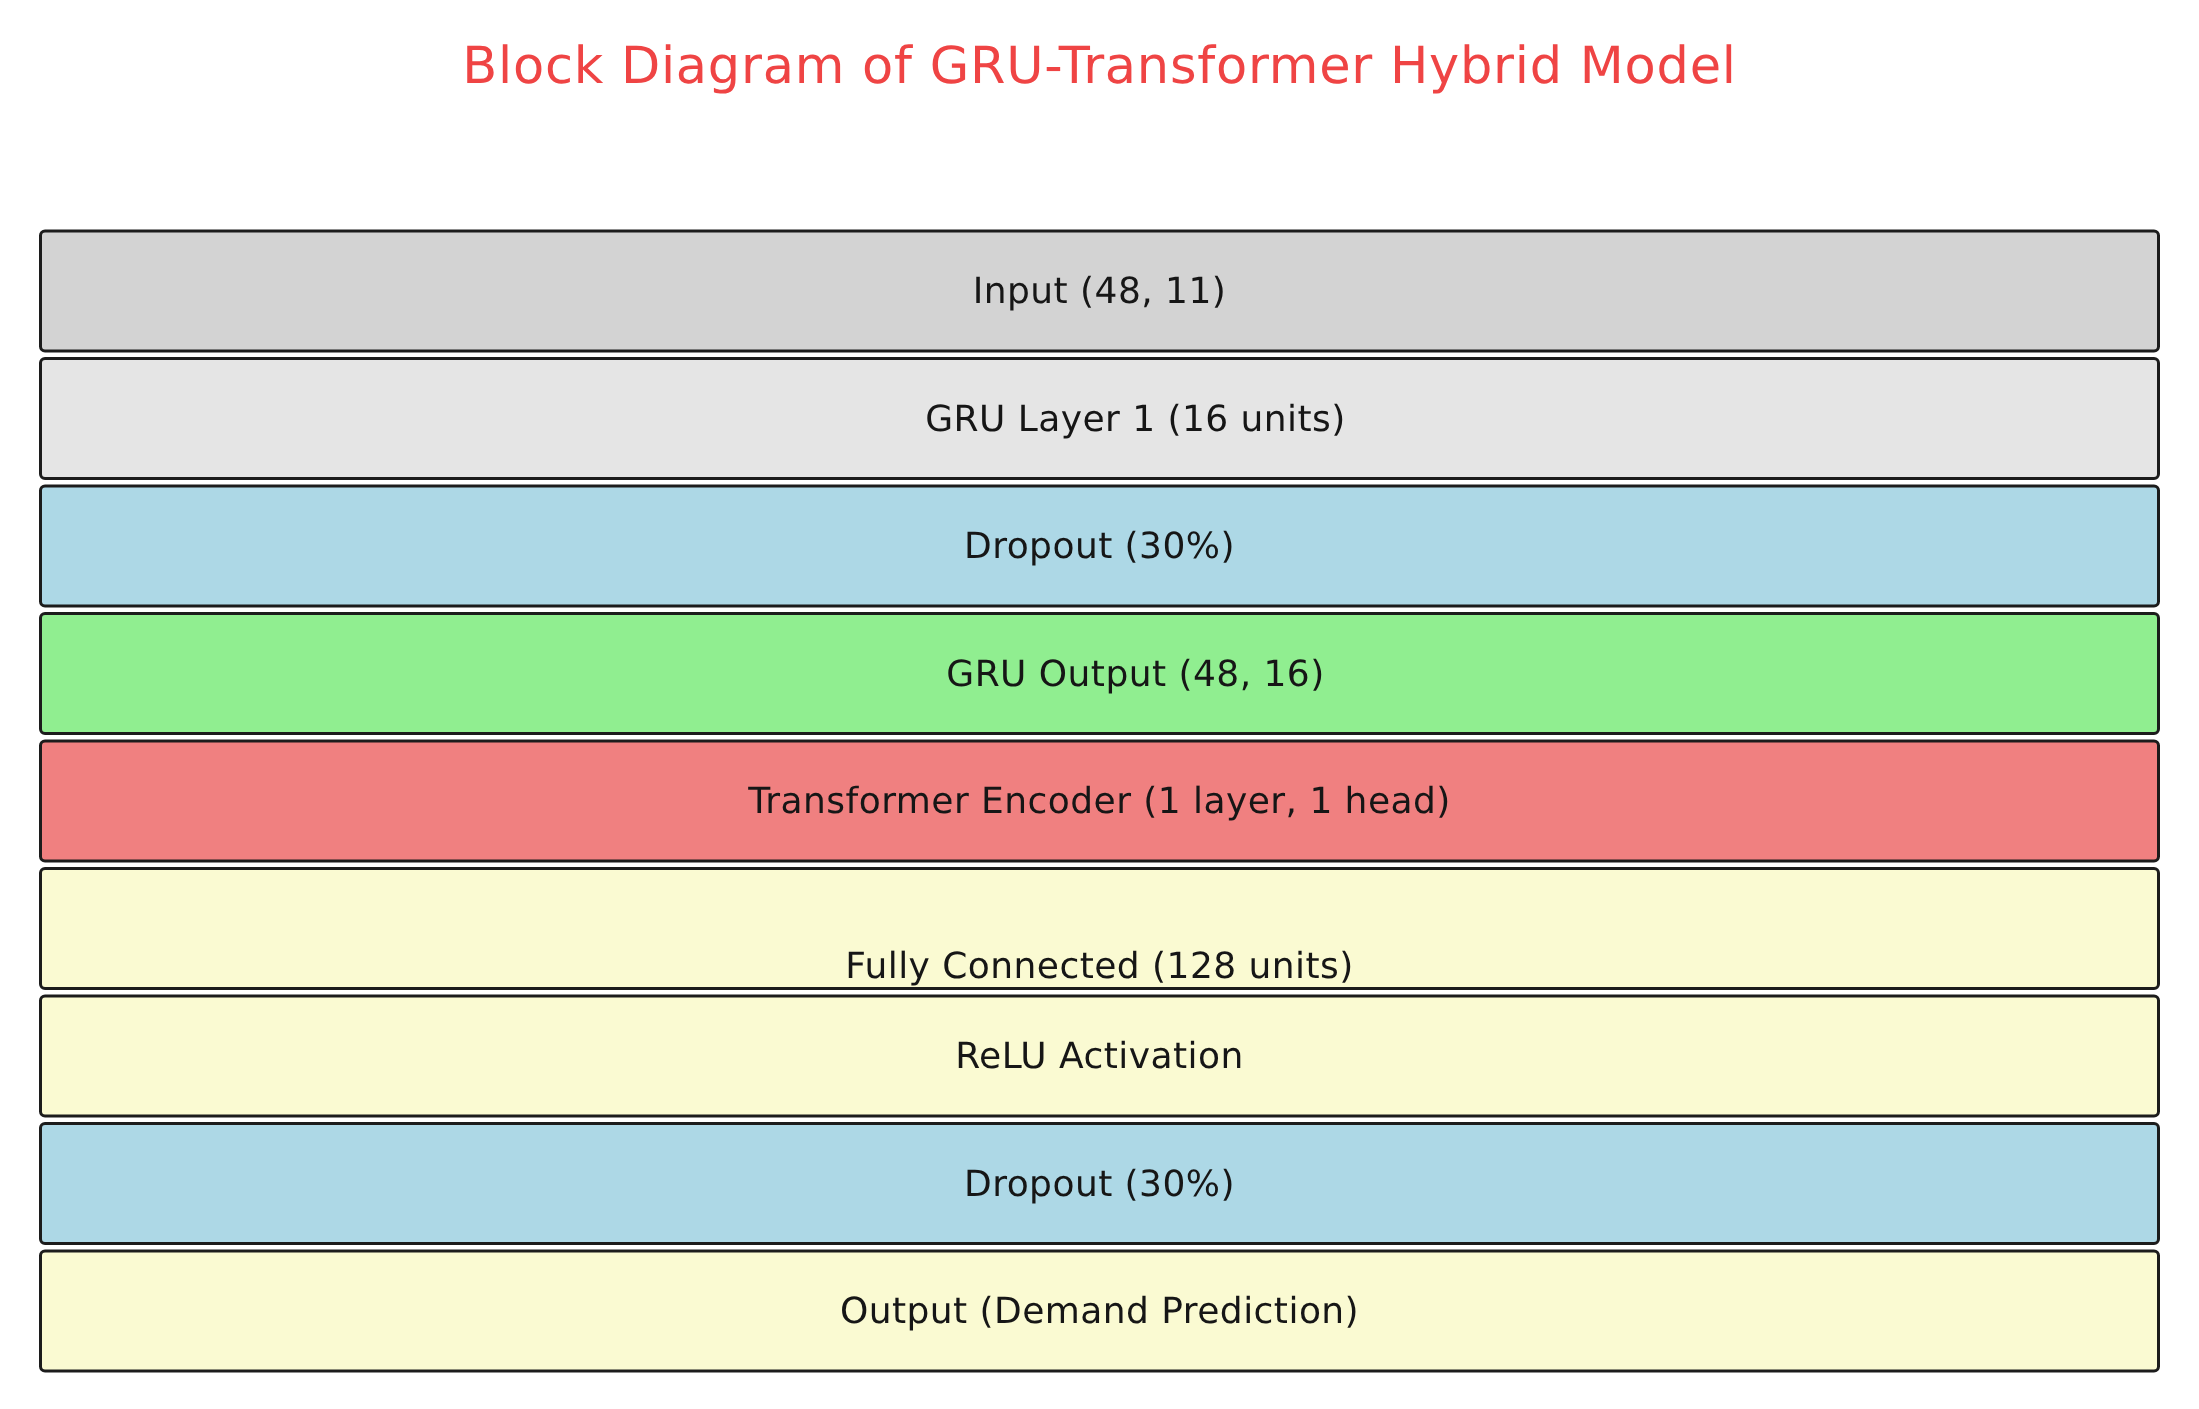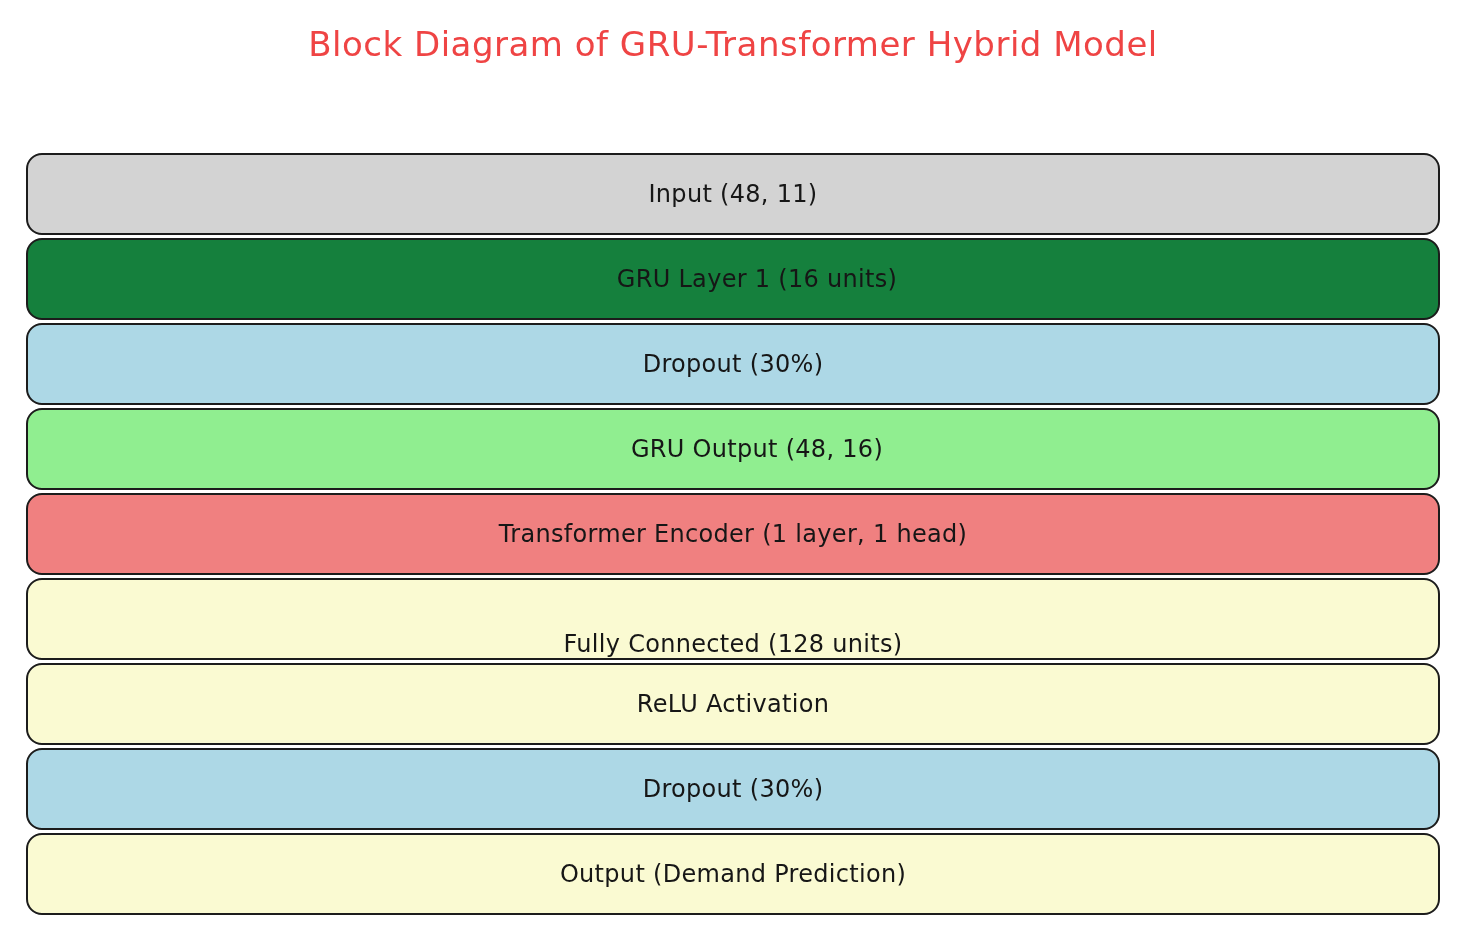--- a/index.html
+++ b/index.html
@@ -30,41 +30,41 @@
     position: absolute;
     left: 26px;
     top: 153px;
     width: 1414px;
   }
   .block {
     box-sizing: border-box;
     height: 82px;
     margin-bottom: 3px;
     border: 2.5px solid #1c1c1c;
-    border-radius: 16px;
+    border-radius: 4px;
     display: flex;
     align-items: center;
     justify-content: center;
     font-size: 24px;
     color: #161616;
     letter-spacing: 0.3px;
   }
   .block:last-child { margin-bottom: 0; }
 </style>
 </head>
 <body>
 
 <div class="canvas">
   <div class="title">Block Diagram of GRU-Transformer Hybrid Model</div>
 
   <div class="stack">
     <div class="block" style="background: rgb(211, 211, 211);">
       <span>Input (48, 11)</span>
     </div>
-    <div class="block" style="background: #15803d; padding-left: 48px;">
+    <div class="block" style="background: #e5e5e5; padding-left: 48px;">
       <span>GRU Layer 1 (16 units)</span>
     </div>
     <div class="block" style="background: rgb(173, 216, 230);">
       <span>Dropout (30%)</span>
     </div>
     <div class="block" style="background: rgb(144, 238, 144); padding-left: 48px;">
       <span>GRU Output (48, 16)</span>
     </div>
     <div class="block" style="background: rgb(240, 128, 128);">
       <span>Transformer Encoder (1 layer, 1 head)</span>

